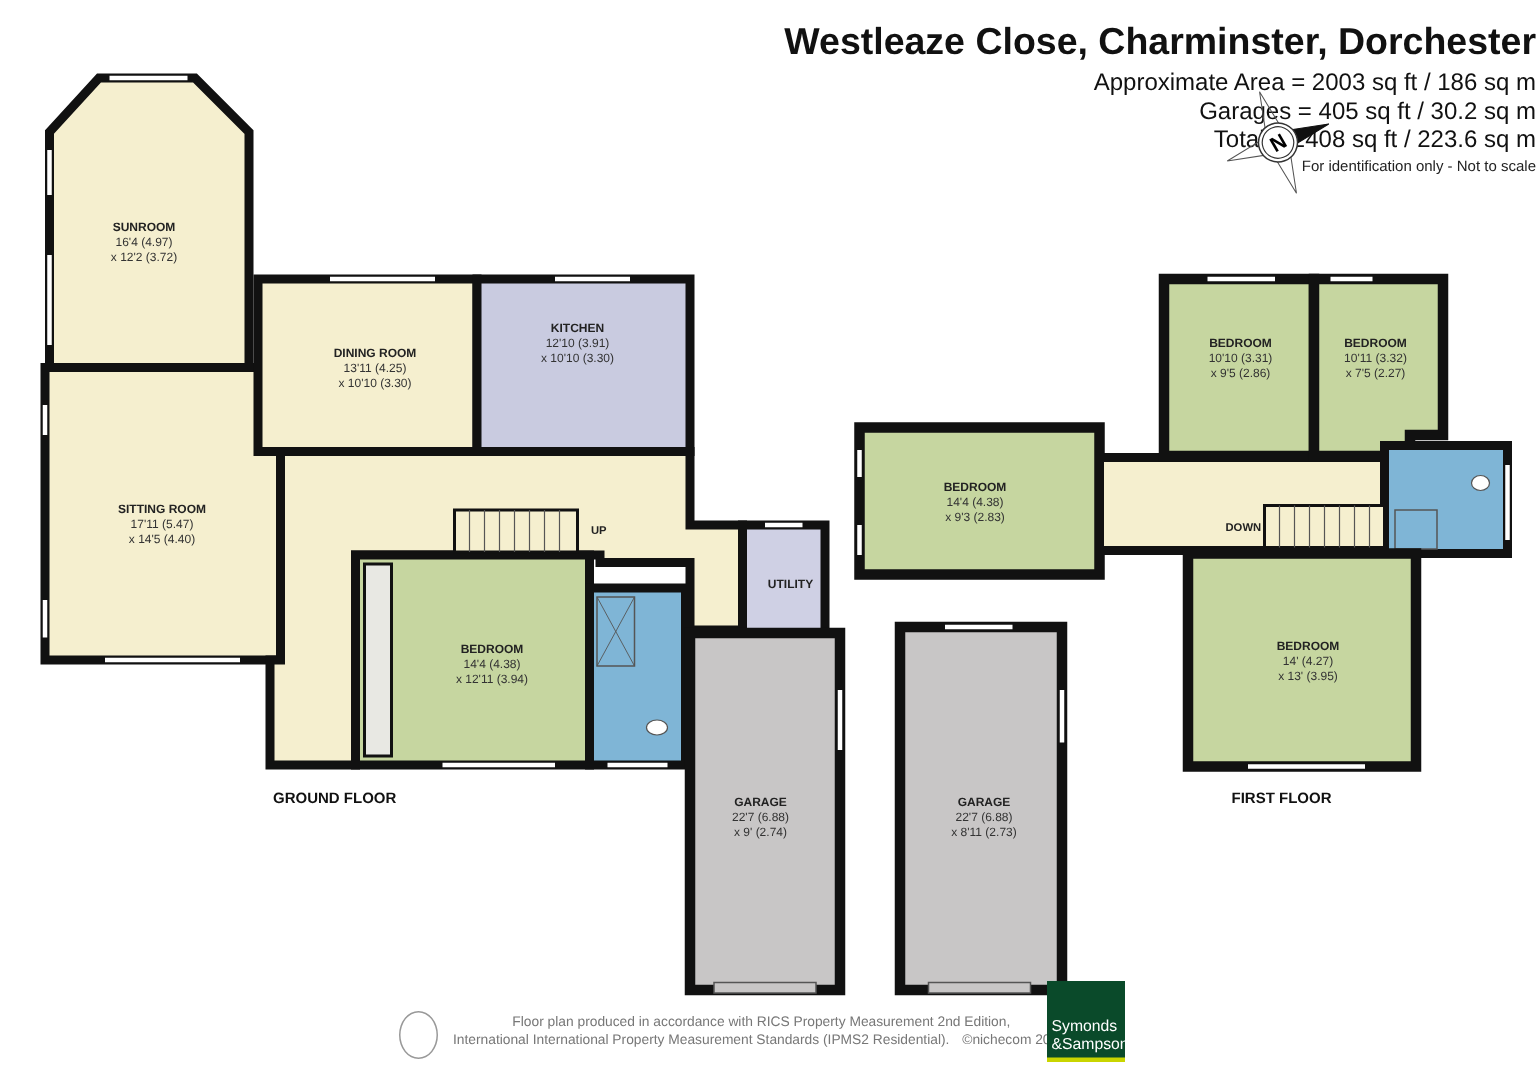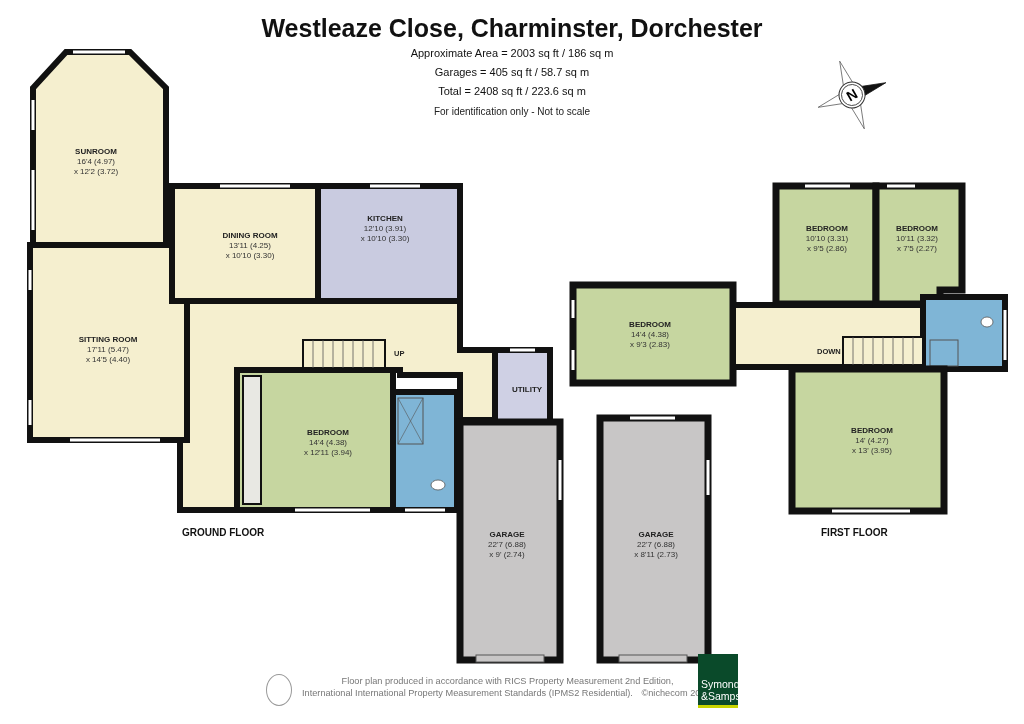--- a/index.html
+++ b/index.html
@@ -1,34 +1,34 @@
 <!DOCTYPE html>
 <html><head>
 <meta charset="utf-8">
 <style>
   html, body { margin:0; padding:0; background:#ffffff; }
   body { width:1024px; height:724px; position:relative; overflow:hidden; font-family:"Liberation Sans", sans-serif; }
-  .hdr { position:absolute; left:0; width:1024px; text-align:center; color:#111; }
+  .hdr { position:absolute; left:0; width:1024px; text-align:right; color:#111; }
   .title { top:14px; font-size:25px; font-weight:bold; }
-  .sub { font-size:11px; }
+  .sub { font-size:16px; }
   .note { font-size:10px; color:#222; }
   svg.plan { position:absolute; left:0; top:0; }
   .room-label { font-family:"Liberation Sans", sans-serif; font-size:8px; font-weight:bold; fill:#222; text-anchor:middle; }
   .room-dim { font-family:"Liberation Sans", sans-serif; font-size:8px; fill:#333; text-anchor:middle; }
   .floor-label { position:absolute; font-size:10px; font-weight:bold; color:#111; }
   .footer { position:absolute; left:302px; top:675px; font-size:9.2px; line-height:12px; color:#777;text-align:center; }
   .footer-icon { position:absolute; left:266px; top:674px; width:24px; height:30px; border:1px solid #999; border-radius:50%; }
-  .brand { position:absolute; left:698px; top:654px; width:40px; height:54px; background:#0a4a2a; border-bottom:3px solid #c9d500; color:#fff; font-size:10.5px; line-height:12px; padding:24px 0 0 3px; box-sizing:border-box; }
+  .brand { position:absolute; left:698px; top:654px; width:52px; height:54px; background:#0a4a2a; border-bottom:3px solid #c9d500; color:#fff; font-size:10.5px; line-height:12px; padding:24px 0 0 3px; box-sizing:border-box; }
 </style>
 </head>
 <body>
 
 <div class="hdr title">Westleaze Close, Charminster, Dorchester</div>
 <div class="hdr sub" style="top:47px">Approximate Area = 2003 sq ft / 186 sq m</div>
-<div class="hdr sub" style="top:66px">Garages = 405 sq ft / 58.7 sq m</div>
+<div class="hdr sub" style="top:66px">Garages = 405 sq ft / 30.2 sq m</div>
 <div class="hdr sub" style="top:85px">Total = 2408 sq ft / 223.6 sq m</div>
 <div class="hdr note" style="top:106px">For identification only - Not to scale</div>
 
 <svg class="plan" width="1024" height="724" viewBox="0 0 1024 724">
 
   <g transform="translate(852,95) rotate(-20)">
     <polygon points="0,-36 6,-6 0,0 -6,-6" fill="none" stroke="#555" stroke-width="0.7"></polygon>
     <polygon points="0,36 6,6 0,0 -6,6" fill="none" stroke="#555" stroke-width="0.7"></polygon>
     <polygon points="-36,0 -6,-6 0,0 -6,6" fill="none" stroke="#555" stroke-width="0.7"></polygon>
     <polygon points="36,0 6,-6 0,0 6,6" fill="#111" stroke="#111" stroke-width="0.7"></polygon>

